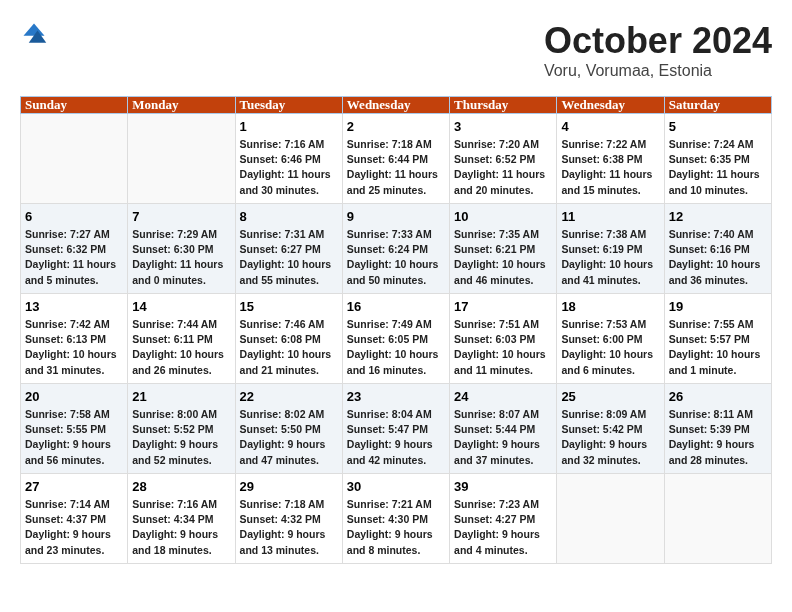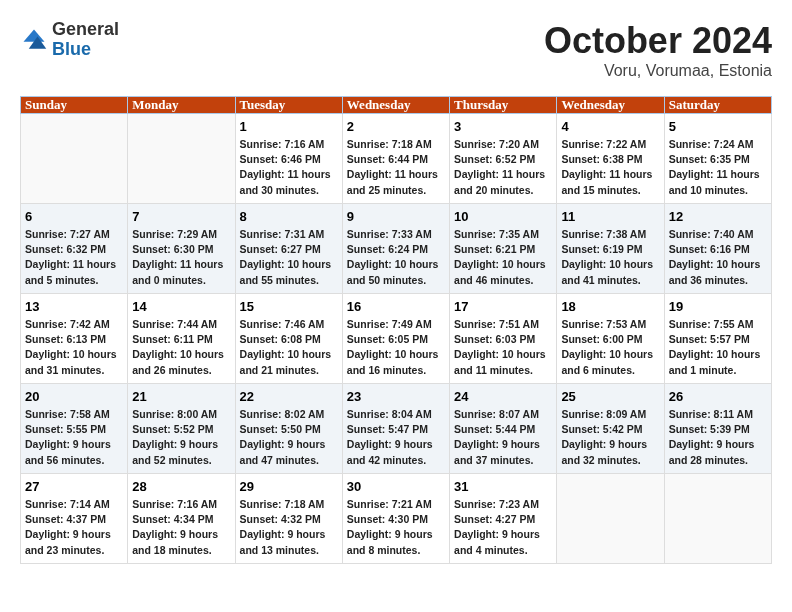--- a/index.html
+++ b/index.html
@@ -34,21 +34,20 @@
     .logo-blue {
       font-size: 18px;
       font-weight: bold;
       color: #1a6aab;
     }
     .logo-icon {
       width: 28px;
       height: 28px;
     }
     .title-block {
-      text-align: right;
     }
     .title-month {
       font-size: 36px;
       font-weight: bold;
       color: #222;
     }
     .title-location {
       font-size: 16px;
       color: #444;
     }
@@ -101,24 +100,20 @@
   </style>
 </head>
 <body>
 
 <div class="header">
   <div class="logo">
     <svg class="logo-icon" viewBox="0 0 32 32">
       <polygon points="16,4 28,18 4,18" fill="#2878c8"></polygon>
       <polygon points="20,12 30,26 10,26" fill="#1a5a9a"></polygon>
     </svg>
-    <div class="logo-text">
-      <span class="logo-general">General</span>
-      <span class="logo-blue">Blue</span>
-    </div>
   </div>
   <div class="title-block">
     <div class="title-month">October 2024</div>
     <div class="title-location">Voru, Vorumaa, Estonia</div>
   </div>
 </div>
 
 <table>
   <thead>
     <tr id="header-row">
@@ -317,21 +312,21 @@
 Sunset: 4:32 PM
 Daylight: 9 hours and 13 minutes.</div>
         </td>
         <td>
           <span class="day-num">30</span>
           <div class="day-info">Sunrise: 7:21 AM
 Sunset: 4:30 PM
 Daylight: 9 hours and 8 minutes.</div>
         </td>
         <td>
-          <span class="day-num">31</span>
+          <span class="day-num">39</span>
           <div class="day-info">Sunrise: 7:23 AM
 Sunset: 4:27 PM
 Daylight: 9 hours and 4 minutes.</div>
         </td>
         <td class="empty-cell"></td>
         <td class="empty-cell"></td>
       </tr>
     </tbody>
 </table>
 

